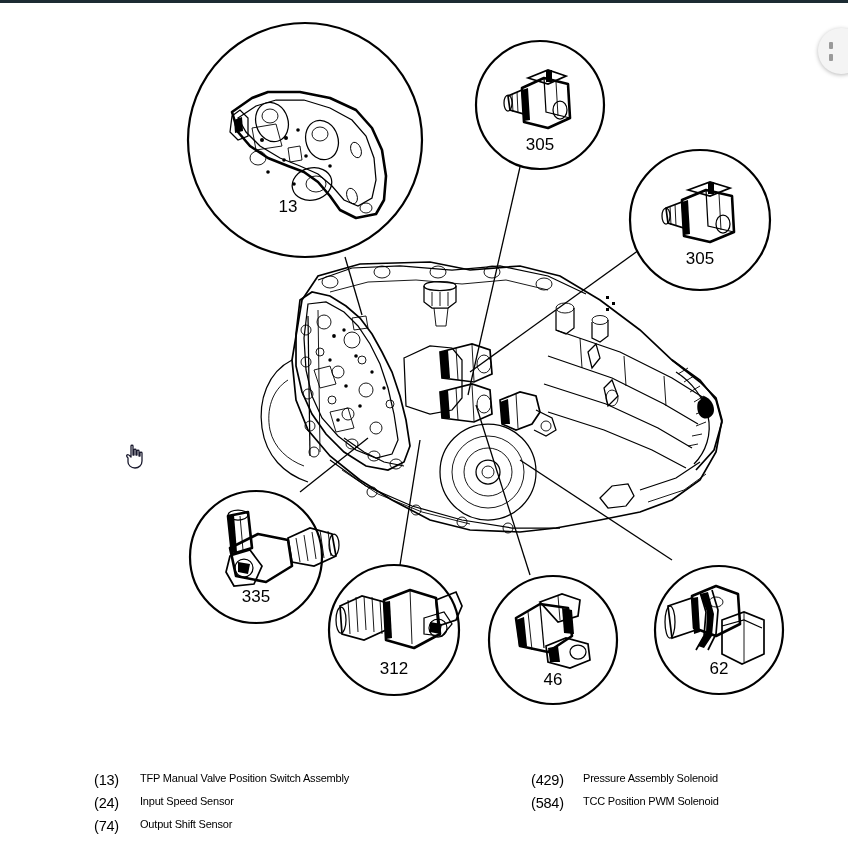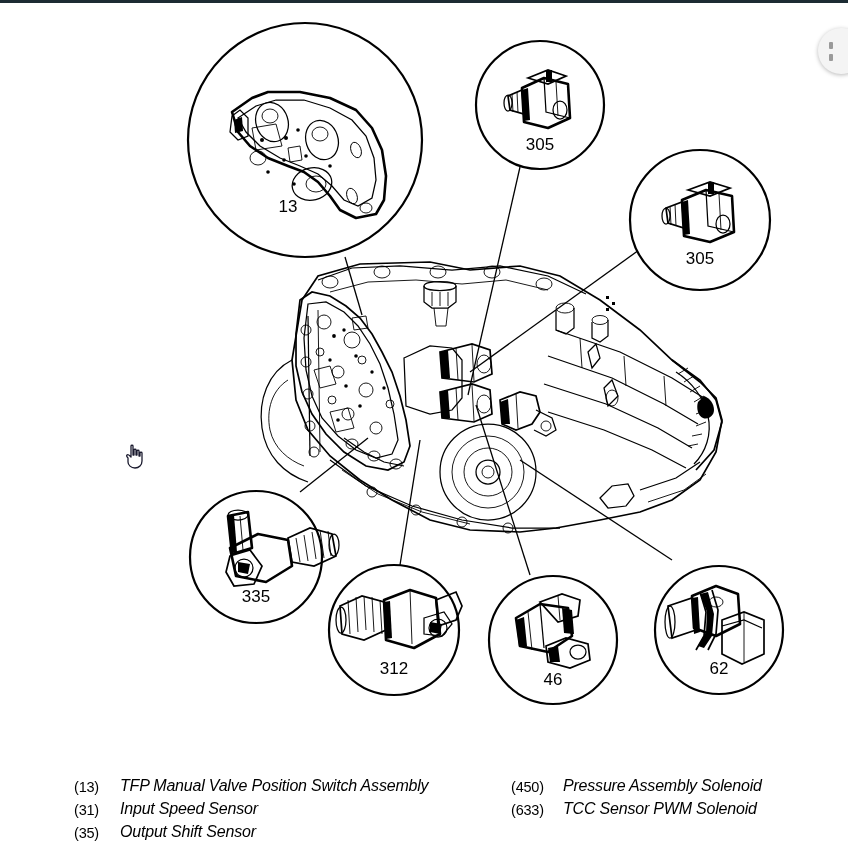--- a/index.html
+++ b/index.html
@@ -87,35 +87,35 @@
     height: 80px;
   }
   .legend-col {
     position: absolute;
     top: 0;
   }
   .legend-col.left { left: 74px; }
   .legend-col.right { left: 511px; }
   .legend-row {
     display: flex;
-    align-items: flex-end;
+    align-items: flex-start;
     height: 23px;
     white-space: nowrap;
+    margin-left: 20px;
   }
   .legend-num {
     width: 46px;
     text-align: left;
     font-size: 14.5px;
     letter-spacing: -0.2px;
   }
   .legend-col.right .legend-num { width: 52px; }
   .legend-label {
-    font-size: 16px;
+    font-size: 11px;
     letter-spacing: -0.2px;
-    font-style: italic;
   }
 </style>
 </head>
 <body>
 
 <div id="stage">
 
   <div class="topbar"></div>
 
   <div class="edge-fab">
@@ -481,34 +481,34 @@
              C18 21 15 24 11 24 C7 24 4 21 4 18 L4 14 C3 13 2 12 3 11 C4 10 5 11 6 12 L7 13 Z" fill="#ffffff" stroke="#1a1a2e" stroke-width="1.3" stroke-linejoin="round"></path>
   </svg>
 
   <div class="legend">
     <div class="legend-col left">
       <div class="legend-row">
         <span class="legend-num">(13)</span>
         <span class="legend-label">TFP Manual Valve Position Switch Assembly</span>
       </div>
       <div class="legend-row">
-        <span class="legend-num">(31)</span>
+        <span class="legend-num">(24)</span>
         <span class="legend-label">Input Speed Sensor</span>
       </div>
       <div class="legend-row">
-        <span class="legend-num">(35)</span>
+        <span class="legend-num">(74)</span>
         <span class="legend-label">Output Shift Sensor</span>
       </div>
     </div>
 
     <div class="legend-col right">
       <div class="legend-row">
-        <span class="legend-num">(450)</span>
+        <span class="legend-num">(429)</span>
         <span class="legend-label">Pressure Assembly Solenoid</span>
       </div>
       <div class="legend-row">
-        <span class="legend-num">(633)</span>
-        <span class="legend-label">TCC Sensor PWM Solenoid</span>
+        <span class="legend-num">(584)</span>
+        <span class="legend-label">TCC Position PWM Solenoid</span>
       </div>
     </div>
   </div>
 
 </div>
 
 </body></html>

